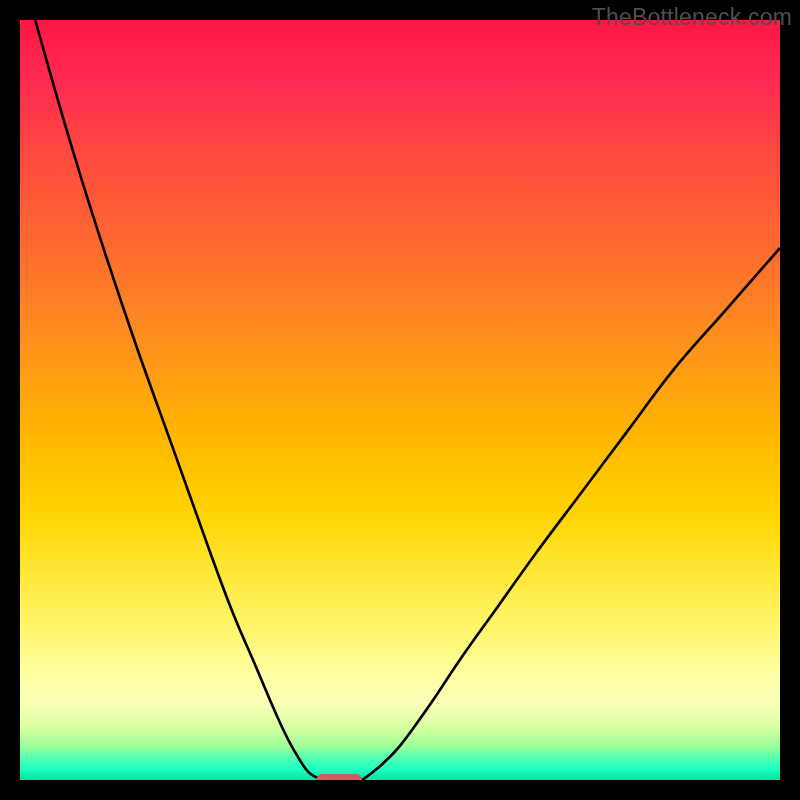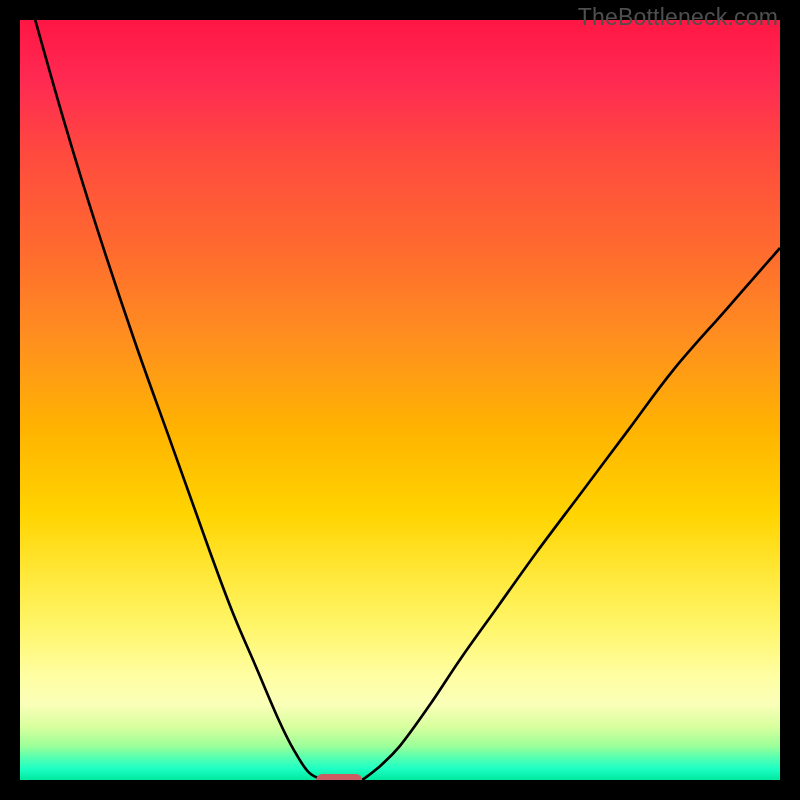--- a/index.html
+++ b/index.html
@@ -42,21 +42,21 @@
       #faffb8 90%,
       #d8ff9e 93%,
       #9dff9a 95.5%,
       #58ffb0 97%,
       #1effc4 98.5%,
       #00e89e 100%);
   }
   .watermark {
     position: absolute;
     top: 4px;
-    right: 22px;
+    right: 8px;
     font-family: Arial, Helvetica, sans-serif;
     font-size: 23px;
     color: #4f4f4f;
     letter-spacing: 0.2px;
     z-index: 5;
   }
   svg.curves {
     position: absolute;
     inset: 0;
     width: 100%;

